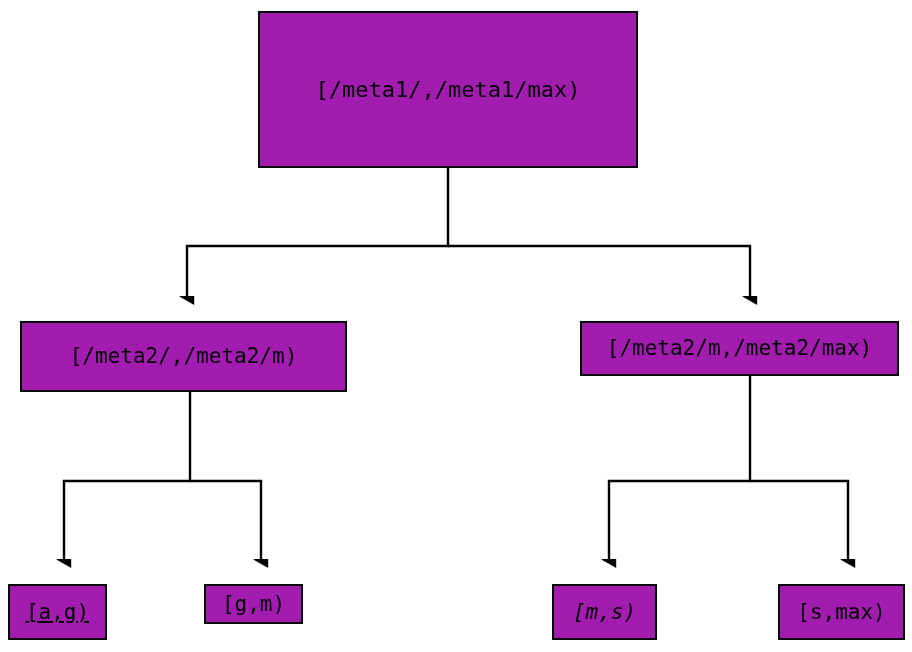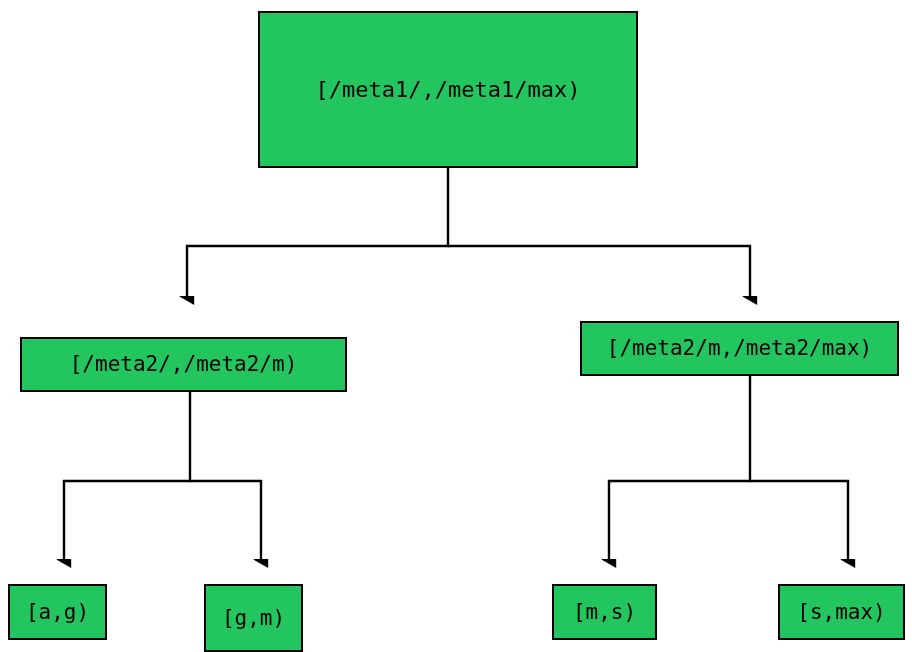--- a/index.html
+++ b/index.html
@@ -19,21 +19,21 @@
     position: absolute;
     left: 0;
     top: 0;
     width: 912px;
     height: 652px;
   }
   .node-box {
     position: absolute;
     box-sizing: border-box;
     border: 2px solid #000000;
-    background: #22c55e;
+    background: #a21caf;
     display: flex;
     align-items: center;
     justify-content: center;
     z-index: 2;
   }
   .node-label {
     font-family: "DejaVu Sans Mono", "Liberation Mono", monospace;
     color: #000000;
     white-space: pre;
     line-height: 1;
@@ -74,37 +74,37 @@
     </g>
     <g>
       <path d="M 750 481 L 848 481 L 848 560" fill="none" stroke="#000000" stroke-width="2.4" marker-end="url(#arrowhead)"></path>
     </g>
   </svg>
 
   <div class="node-box node-root" style="left: 258px; top: 11px; width: 380px; height: 157px; border-color: rgb(0, 0, 0);">
     <span class="node-label" style="color: rgb(0, 0, 0);">[/meta1/,/meta1/max)</span>
   </div>
 
-  <div class="node-box node-mid" style="left: 20px; top: 337px; width: 327px; height: 55px; border-color: rgb(0, 0, 0);">
+  <div class="node-box node-mid" style="left: 20px; top: 321px; width: 327px; height: 71px; border-color: rgb(0, 0, 0);">
     <span class="node-label" style="color: rgb(0, 0, 0);">[/meta2/,/meta2/m)</span>
   </div>
 
   <div class="node-box node-mid" style="left: 580px; top: 321px; width: 319px; height: 55px; border-color: rgb(0, 0, 0); align-items: center;">
     <span class="node-label" style="color: rgb(0, 0, 0);">[/meta2/m,/meta2/max)</span>
   </div>
 
-  <div class="node-box node-leaf" style="left: 8px; top: 584px; width: 99px; height: 56px; border-color: rgb(0, 0, 0);">
+  <div class="node-box node-leaf" style="left: 8px; top: 584px; width: 99px; height: 56px; border-color: rgb(0, 0, 0); text-decoration: underline;">
     <span class="node-label" style="color: rgb(0, 0, 0);">[a,g)</span>
   </div>
 
-  <div class="node-box node-leaf" style="left: 204px; top: 584px; width: 99px; height: 68px; border-color: rgb(0, 0, 0);">
+  <div class="node-box node-leaf" style="left: 204px; top: 584px; width: 99px; height: 40px; border-color: rgb(0, 0, 0);">
     <span class="node-label" style="color: rgb(0, 0, 0);">[g,m)</span>
   </div>
 
-  <div class="node-box node-leaf" style="left: 552px; top: 584px; width: 105px; height: 56px; border-color: rgb(0, 0, 0);">
+  <div class="node-box node-leaf" style="left: 552px; top: 584px; width: 105px; height: 56px; border-color: rgb(0, 0, 0); font-style: italic;">
     <span class="node-label" style="color: rgb(0, 0, 0);">[m,s)</span>
   </div>
 
   <div class="node-box node-leaf" style="left: 778px; top: 584px; width: 127px; height: 56px; border-color: rgb(0, 0, 0);">
     <span class="node-label" style="color: rgb(0, 0, 0);">[s,max)</span>
   </div>
 
 </div>
 
 </body></html>

